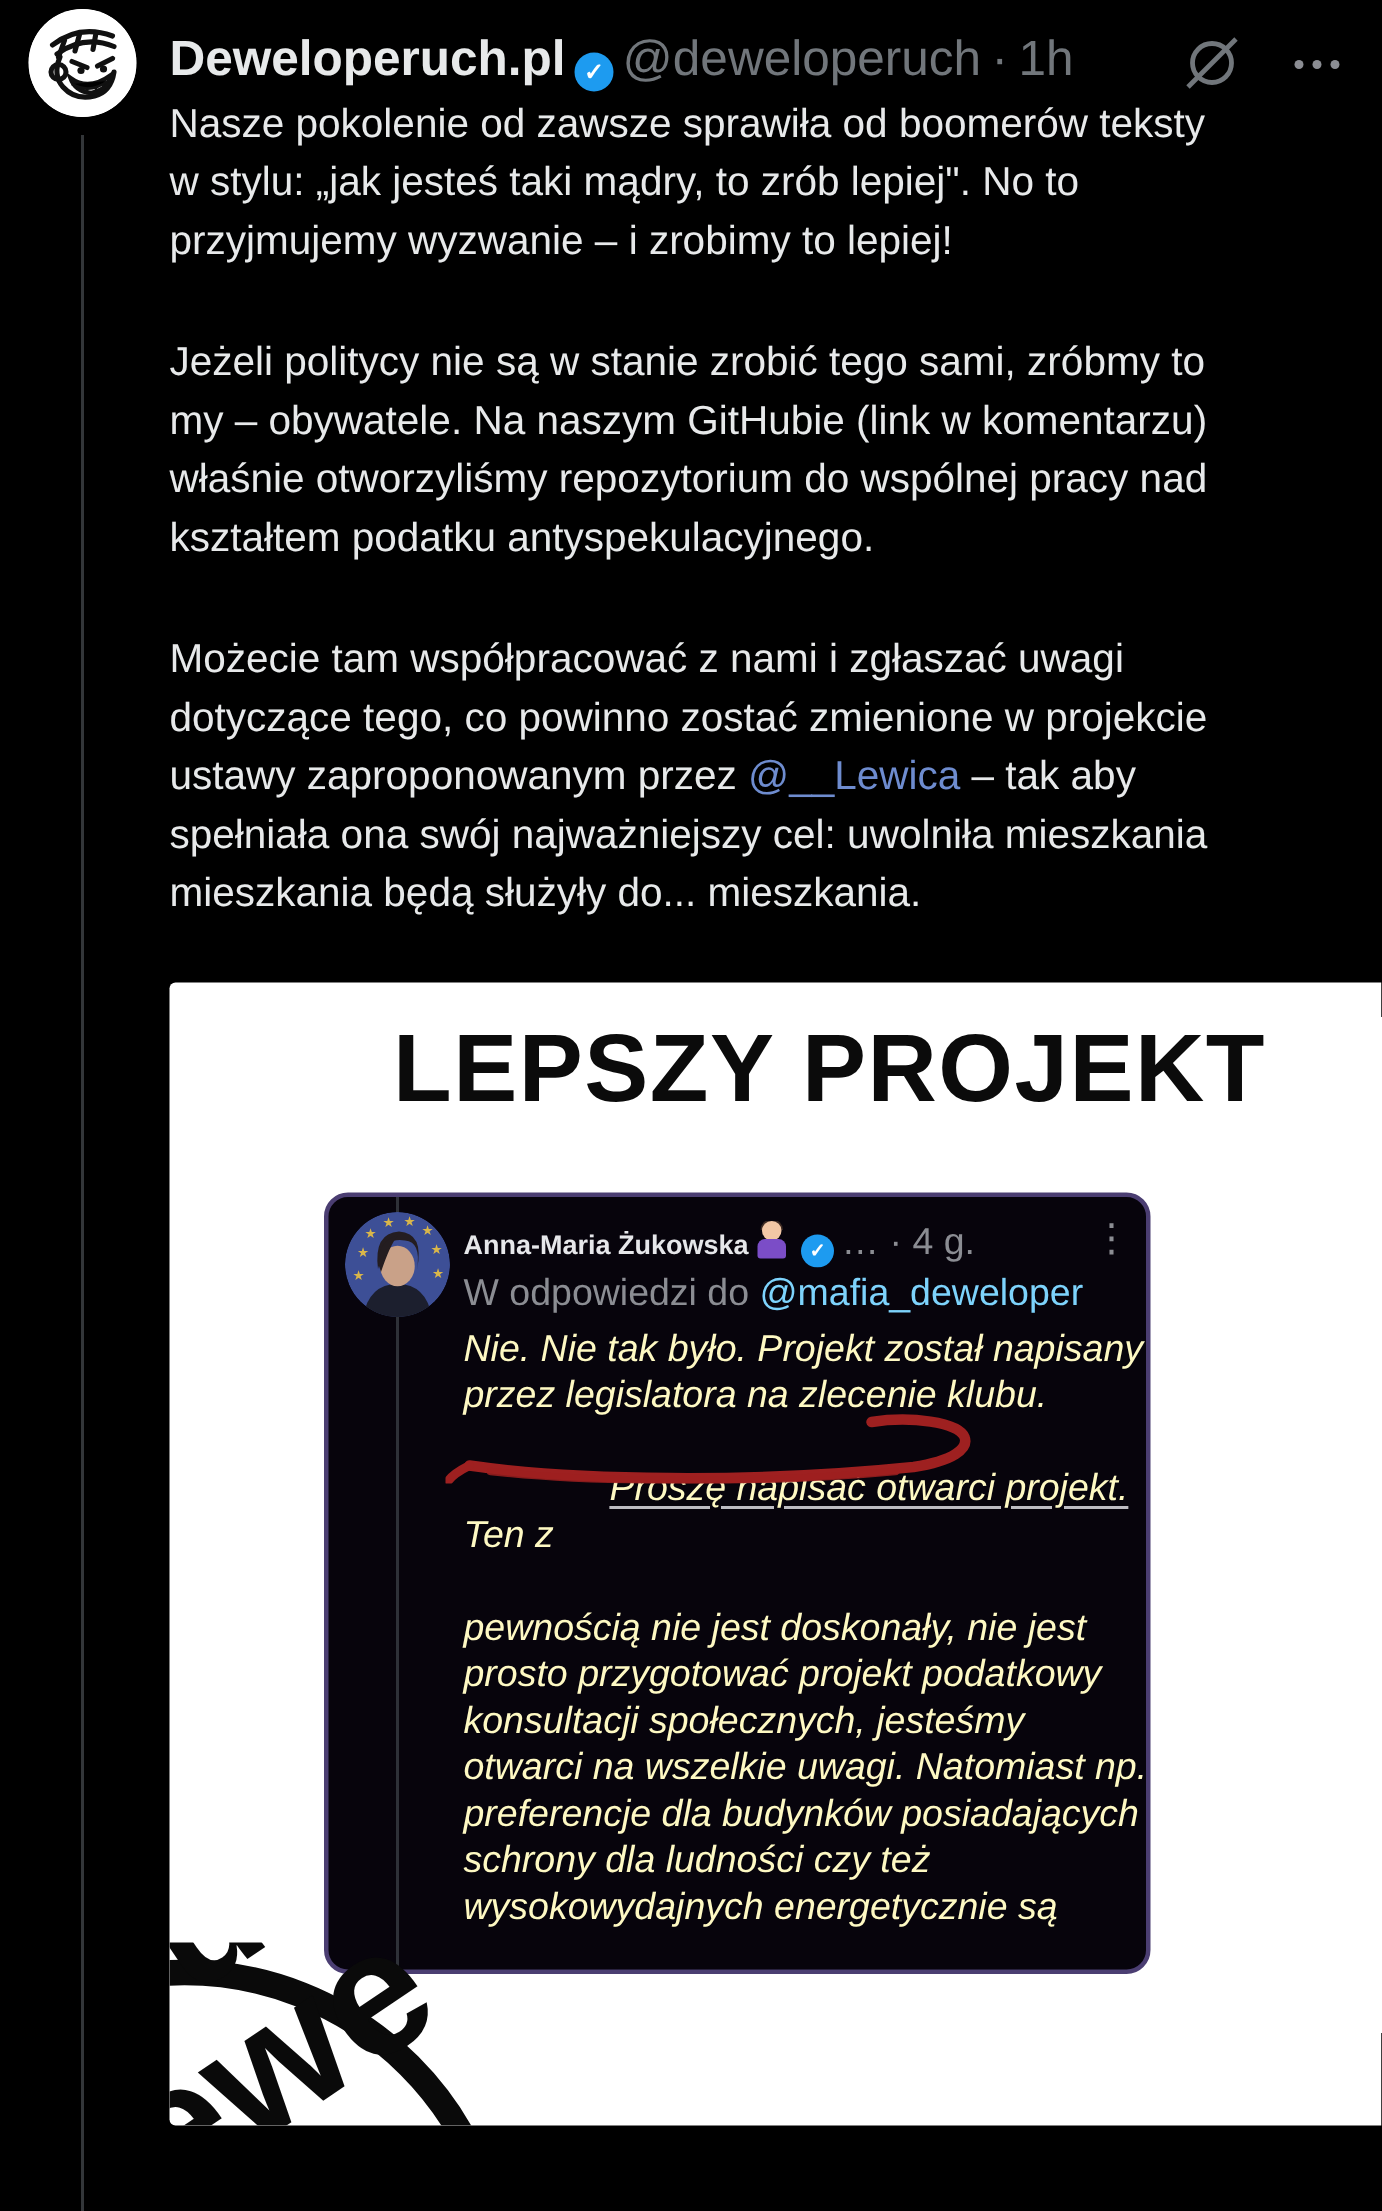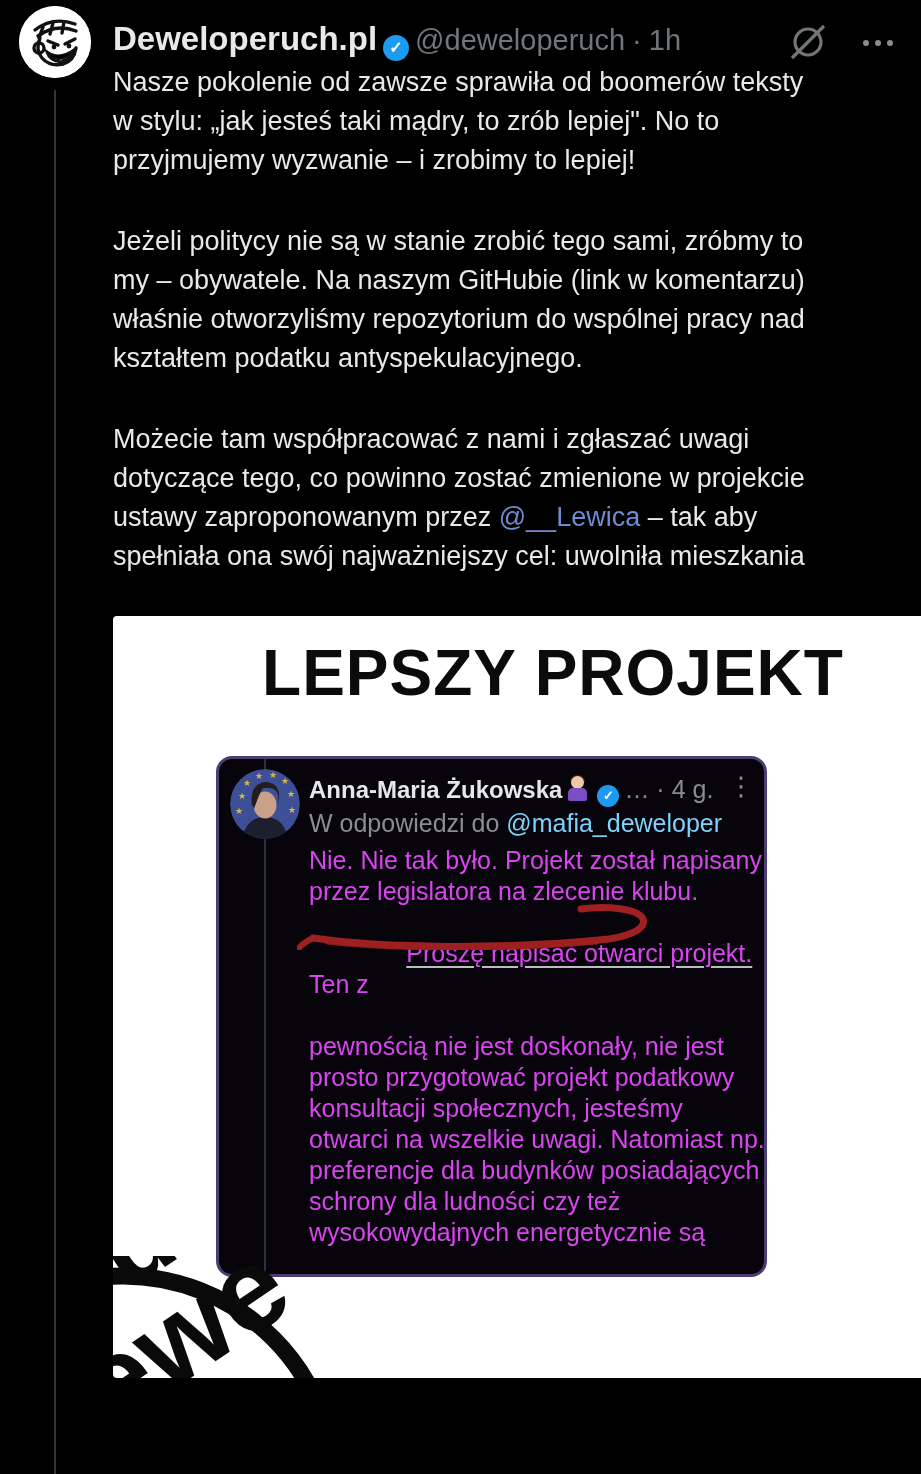--- a/index.html
+++ b/index.html
@@ -11,21 +11,21 @@
 
   .avatar-main { position:absolute; left:19px; top:6px; width:72px; height:72px; border-radius:50%; overflow:hidden; background:#fff; }
 
   .tweet-body { position:absolute; left:113px; top:20px; width:792px; color:#e7e9ea; }
 
   .hdr { position:relative; height:34px; margin-bottom:9px; white-space:nowrap; }
   .hdr .author { font-size:33px; font-weight:bold; color:#e7e9ea; }
   .badge { display:inline-flex; align-items:center; justify-content:center;
            width:26px; height:26px; border-radius:50%; background:#1d9bf0; color:#fff;
            font-size:16px; font-weight:bold; vertical-align:-3px; margin:0 6px 0 6px; }
-  .hdr .handle, .hdr .sep, .hdr .time { font-size:29px; color:#71767b;text-align:right; }
+  .hdr .handle, .hdr .sep, .hdr .time { font-size:33px; color:#71767b;text-align:right; }
   .hdr .sep { padding:0 7px; }
   .grok { position:absolute; top:0px; right:75px; width:44px; height:44px; }
   .more { position:absolute; top:16px; right:8px; display:flex; gap:6px; padding:4px; }
   .more .dot { width:6px; height:6px; border-radius:50%; background:#8b8d93; }
 
   .para { font-size:27px; line-height:39px; margin-bottom:42px; }
   .line { white-space:pre-wrap; }
   .link { color:#6e8ccf; }
 
   
@@ -34,36 +34,36 @@
   .card-heading { position:absolute; top:20px; left:0; right:0; text-align:center;
                   font-size:64px; font-weight:800; letter-spacing:1px; color:#0b0b0b; }
 
   .shot { position:absolute; left:103px; top:140px; width:551px; height:521px;
           background:#07040c; border:3px solid #4b3e72; border-radius:16px; }
   .shot-inner { position:absolute; inset:0; overflow:hidden; border-radius:12px; }
   .shot-thread { position:absolute; left:45px; top:0; bottom:0; width:2px; background:#2e3138; }
   .shot-avatar { position:absolute; left:11px; top:10px; width:70px; height:70px; border-radius:50%; overflow:hidden; }
 
   .s-name-row { position:absolute; left:90px; top:16px; right:34px; white-space:nowrap; overflow:hidden; }
-  .s-name { font-size:24px; font-weight:bold; color:#e6e7ea; }
+  .s-name { font-size:18px; font-weight:bold; color:#e6e7ea; }
   .s-badge { display:inline-flex; align-items:center; justify-content:center;
              width:22px; height:22px; border-radius:50%; background:#1d9bf0; color:#fff;
              font-size:13px; font-weight:bold; vertical-align:-2px; margin:0 5px; }
   .s-gray { font-size:25px; color:#8b8d93; }
   .s-menu { position:absolute; right:10px; top:14px; color:#8b8d93; font-size:26px; line-height:26px; }
 
   .emoji { display:inline-block; position:relative; width:24px; height:26px; vertical-align:-4px; margin:0 3px; }
   .emoji .head { position:absolute; left:6px; top:0; width:13px; height:13px; border-radius:50%; background:#f2c7a5; }
   .emoji .hair { position:absolute; left:5px; top:-1px; width:15px; height:7px; border-radius:8px 8px 0 0; background:#3c2a23; }
   .emoji .bodyp { position:absolute; left:3px; top:12px; width:19px; height:13px; border-radius:5px 5px 2px 2px; background:#7b4dc7; }
 
   .s-reply-row { position:absolute; left:90px; top:50px; font-size:25px; color:#8b8d93; white-space:pre-wrap; }
   .s-link { color:#7dd3fc; }
 
-  .s-body { position:absolute; left:90px; top:86px; width:458px; font-size:25px; line-height:31px; color:#d946ef; }
+  .s-body { position:absolute; left:90px; top:86px; width:458px; font-size:25px; line-height:31px; color:#fef9c3;font-style:italic; }
   .hl-line { position:relative; }
   .hl { text-decoration:underline; text-decoration-color:rgba(235,235,240,.8); text-underline-offset:4px; text-decoration-thickness:1.5px; }
   .red-mark { position:absolute; left:-12px; top:-9px; width:372px; height:52px; pointer-events:none; }
 
   .stamp { position:absolute; left:0; bottom:0; width:352px; height:122px; }
 </style>
 </head>
 <body>
 
 <div class="page">
@@ -124,20 +124,21 @@
       <div class="line">my – obywatele. Na naszym GitHubie (link w komentarzu)</div>
       <div class="line">właśnie otworzyliśmy repozytorium do wspólnej pracy nad</div>
       <div class="line">kształtem podatku antyspekulacyjnego.</div>
     </div>
 
     <div class="para">
       <div class="line">Możecie tam współpracować z nami i zgłaszać uwagi</div>
       <div class="line">dotyczące tego, co powinno zostać zmienione w projekcie</div>
       <div class="line"><span>ustawy zaproponowanym przez </span><span class="link">@__Lewica</span><span> – tak aby</span></div>
       <div class="line">spełniała ona swój najważniejszy cel: uwolniła mieszkania</div>
+      <div class="line">mieszkania będą służyły do... mieszkania.</div>
     </div>
 
     <div class="card">
       <div class="card-heading">LEPSZY PROJEKT</div>
 
       <div class="shot">
         <div class="shot-inner">
           <div class="shot-thread"></div>
 
           <div class="shot-avatar">

